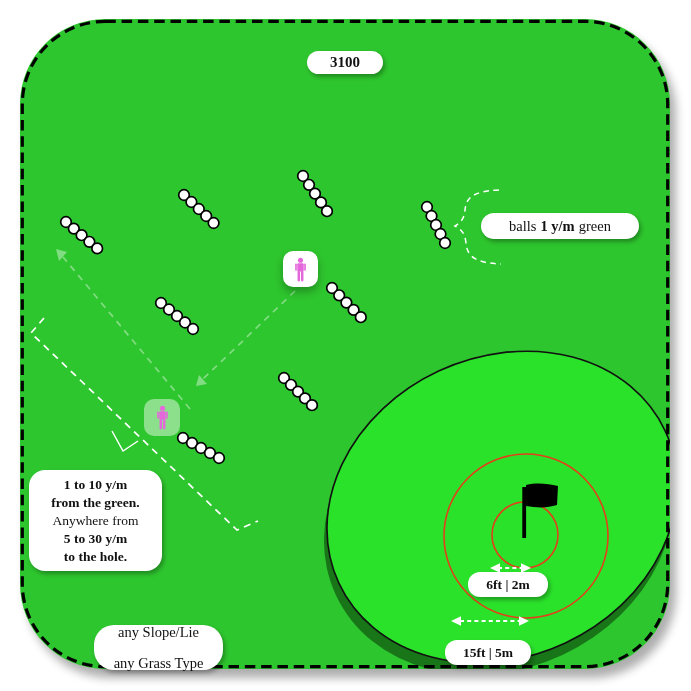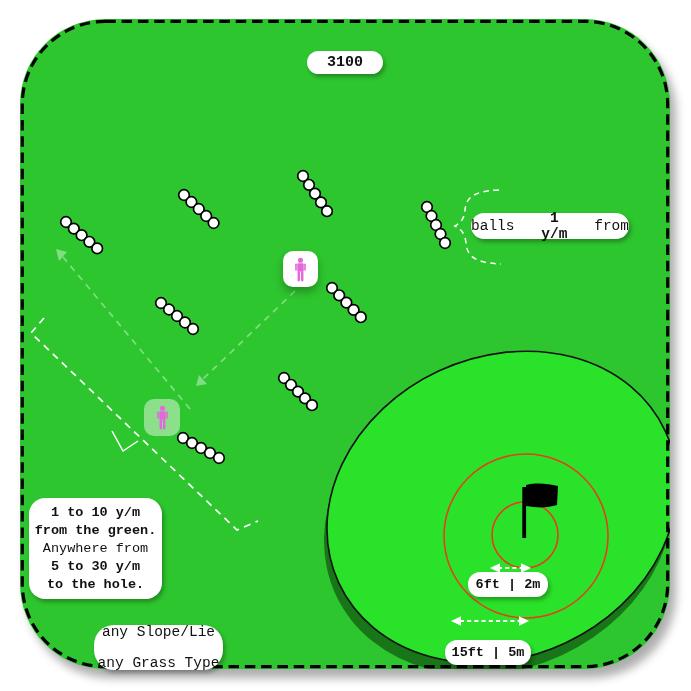--- a/index.html
+++ b/index.html
@@ -1,42 +1,42 @@
 <!DOCTYPE html>
 <html style="--fairway-green: #2ec62e; --putting-green: #2be22b; --green-shadow: #166b16; --marker-red: #e2401c; --person-pink: #e468dc;"><head>
 <meta charset="utf-8">
 <style>
   html,body{margin:0;padding:0;background:#fff;}
   .stage{
     position:relative;width:691px;height:691px;overflow:hidden;
     background:#fff;
-    font-family:Liberation Mono, monospace;
+    font-family:Liberation Serif, serif;
   }
   .card{
     position:absolute;left:20px;top:19px;width:650px;height:650px;
     border-radius:85px;
     background:var(--fairway-green,#2ec62e);
     box-shadow:6px 9px 10px rgba(0,0,0,.32);
     overflow:hidden;
   }
   .card svg{display:block;}
   .ball{fill:#fff;stroke:#000;stroke-width:1.7;}
   .pill{
     position:absolute;background:#fff;color:#111;
     box-shadow:2px 3px 4px rgba(0,0,0,.3);
     display:flex;align-items:center;justify-content:center;
     text-align:center;z-index:5;
   }
   .badge-3100{left:307px;top:51px;width:76px;height:23px;border-radius:12px;
     font-size:15px;font-weight:700;}
-  .pill-balls{left:471px;top:213px;width:158px;height:26px;border-radius:13px;
+  .pill-balls{left:481px;top:213px;width:158px;height:26px;border-radius:13px;
     font-size:14.5px;}
-  .pill-balls .b{font-weight:700;margin:0 21px;}
+  .pill-balls .b{font-weight:700;margin:0 4px;}
   .box-distance{left:29px;top:470px;width:133px;height:97px;border-radius:16px;
-    font-size:13.5px;line-height:18px;flex-direction:column;padding:2px 0;margin-top:28px;}
+    font-size:13.5px;line-height:18px;flex-direction:column;padding:2px 0;}
   .pill-slope{left:94px;top:625px;width:129px;height:45px;border-radius:20px;
     font-size:14.5px;line-height:19px;flex-direction:column;gap:12px;}
   .pill-6ft{left:468px;top:572px;width:80px;height:25px;border-radius:12px;
     font-size:13.5px;font-weight:600;}
   .pill-15ft{left:445px;top:640px;width:86px;height:25px;border-radius:12px;
     font-size:13.5px;font-weight:600;}
   .person{
     position:absolute;border-radius:10px;display:flex;align-items:center;
     justify-content:center;z-index:4;
   }
@@ -157,21 +157,21 @@
       <rect x="6.9" y="14.2" width="2.6" height="11.3" rx="1.1"></rect>
       <rect x="10.5" y="14.2" width="2.6" height="11.3" rx="1.1"></rect>
     </svg>
   </div>
 
   <div class="pill badge-3100">3100</div>
 
   <div class="pill pill-balls">
     <span>balls</span>
     <span class="b">1 y/m</span>
-    <span>from</span>
+    <span>green</span>
   </div>
 
   <div class="pill box-distance">
       <div style="font-weight: 700;">1 to 10 y/m</div>
       <div style="font-weight: 700; text-align: center;">from the green.</div>
       <div style="font-weight: 400;">Anywhere from</div>
       <div style="font-weight: 700; text-align: center;">5 to 30 y/m</div>
       <div style="font-weight: 700;">to the hole.</div>
     </div>
 

